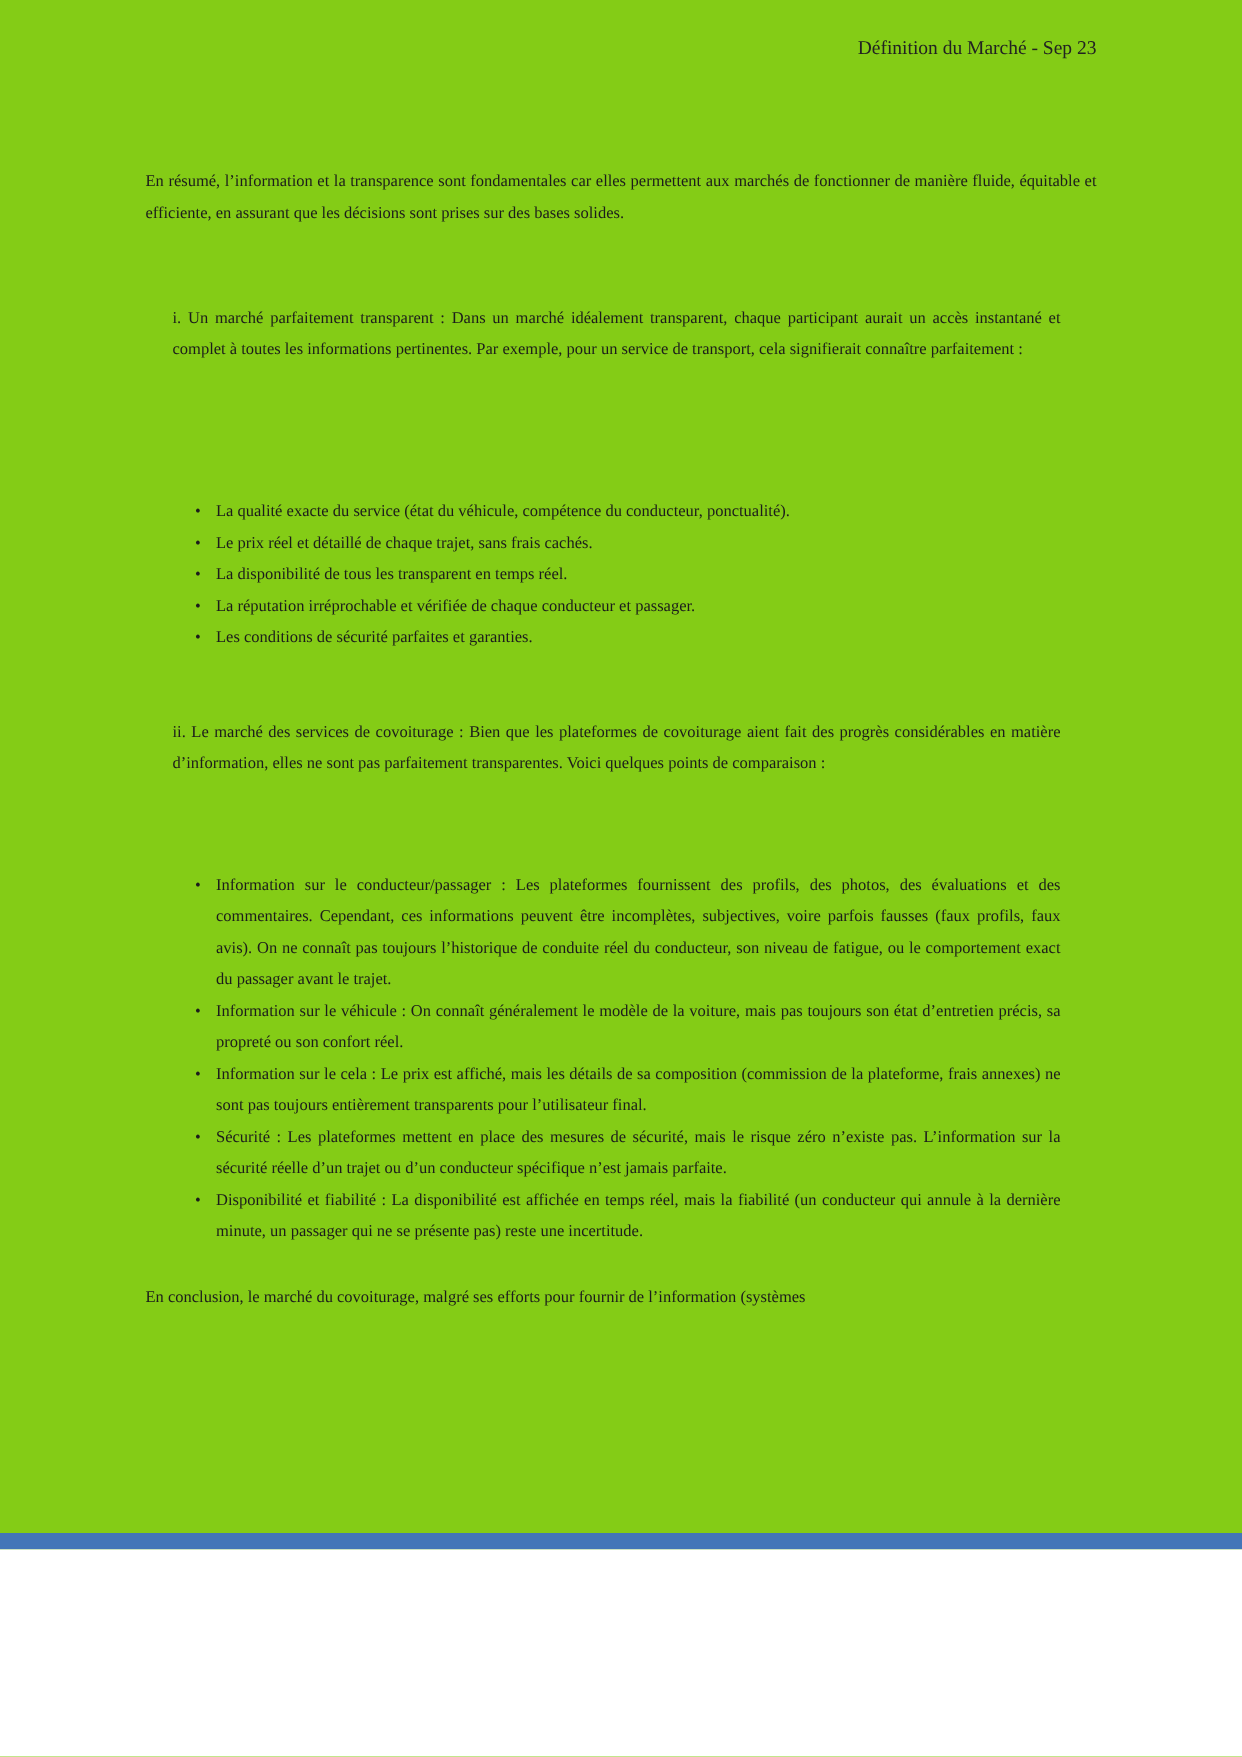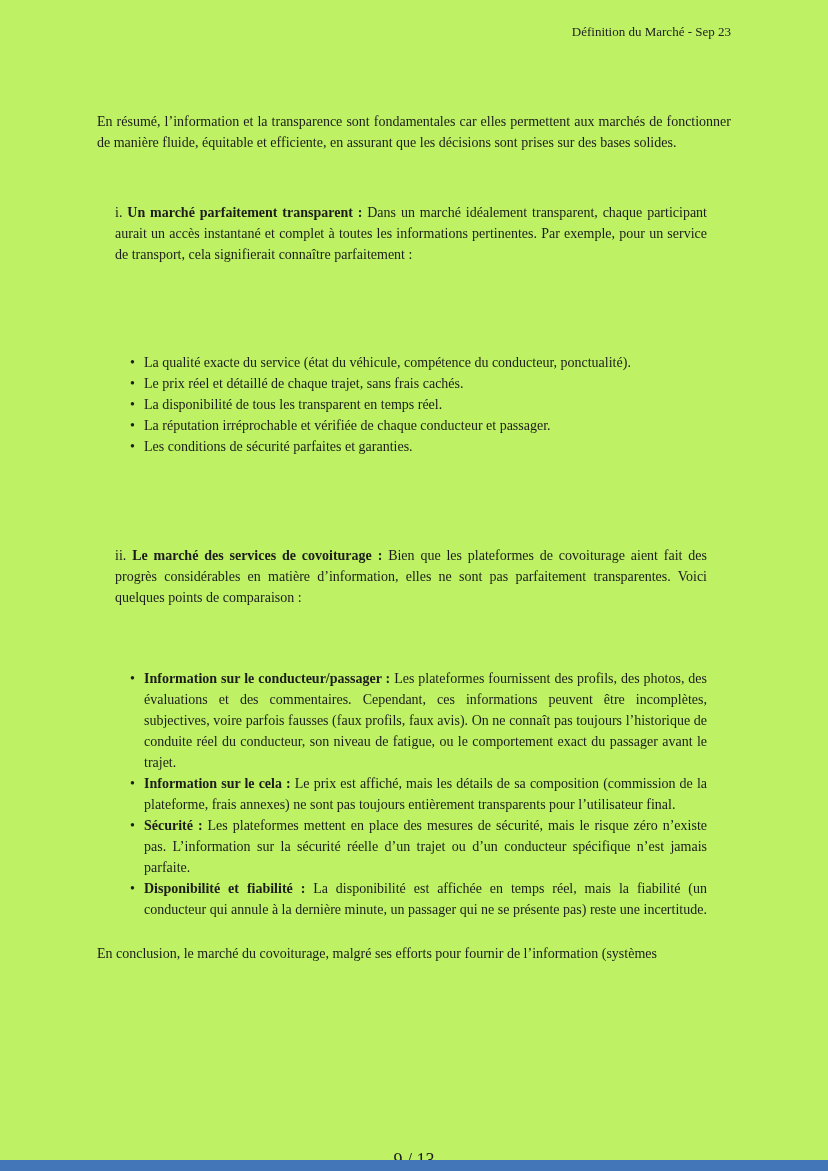--- a/index.html
+++ b/index.html
@@ -1,67 +1,67 @@
 <!DOCTYPE html>
 <html lang="fr"><head>
 <meta charset="utf-8">
 <style>
   * { box-sizing: border-box; }
   html, body { margin: 0; padding: 0; background: #ffffff; }
   .page {
     position: relative;
     width: 828px;
-    height: 1171px;
-    background: #bef264;
+    height: 1033px;
+    background: #84cc16;
     font-family: "Liberation Serif", "DejaVu Serif", serif;
     color: #1c1c1c;
     overflow: hidden;
   }
   .doc-header {
     position: absolute;
     top: 24px;
     right: 97px;
     font-size: 13px;
     color: #222222;
   }
   .content {
     position: absolute;
     top: 111px;
     left: 97px;
     width: 634px;
-    font-size: 14px;
+    font-size: 11px;
     line-height: 21px;
     text-align: justify;
     hyphens: auto;
   }
   .p { margin: 0 0 9px 0; }
   .section { margin: 0 24px 0 18px; }
   .section.first  { margin-top: 49px; }
-  .section.second { margin-top: 88px; }
+  .section.second { margin-top: 42px; }
   ul { list-style: none; margin: 0; padding: 0 24px 0 47px; }
   ul.simple { padding-right: 0; }
   ul.first  { margin-top: 87px; }
   ul.second { margin-top: 60px; }
   li { position: relative; margin: 0; }
   li::before { content: "\2022"; position: absolute; left: -14px; }
   .conclusion { margin: 23px 0 0 0; }
   .doc-footer {
     position: absolute;
     top: 1150px;
     left: 0; right: 0;
     text-align: center;
     font-size: 18px;
     color: #1c1c1c;
   }
   .bottom-bar {
     position: absolute;
     left: 0; right: 0; bottom: 0;
     height: 11px;
   }
-  b { font-weight: bold; }
+  b { font-weight: normal; }
 </style>
 </head>
 <body>
 
 <div class="page">
 
   <div class="doc-header">Définition du Marché - Sep 23</div>
 
   <div class="content">
 
@@ -75,20 +75,21 @@
       <li>Le prix réel et détaillé de chaque trajet, sans frais cachés.</li>
       <li>La disponibilité de tous les transparent en temps réel.</li>
       <li>La réputation irréprochable et vérifiée de chaque conducteur et passager.</li>
       <li>Les conditions de sécurité parfaites et garanties.</li>
     </ul>
 
     <div class="section second"><span>ii. </span><b>Le marché des services de covoiturage :</b><span> Bien que les plateformes de covoiturage aient fait des progrès considérables en matière d’information, elles ne sont pas parfaitement transparentes. Voici quelques points de comparaison :</span></div>
 
     <ul class="second">
       <li><b>Information sur le conducteur/passager :</b><span> Les plateformes fournissent des profils, des photos, des évaluations et des commentaires. Cependant, ces informations peuvent être incomplètes, subjectives, voire parfois fausses (faux profils, faux avis). On ne connaît pas toujours l’historique de conduite réel du conducteur, son niveau de fatigue, ou le comportement exact du passager avant le trajet.</span></li>
+      <li><b>Information sur le véhicule :</b><span> On connaît généralement le modèle de la voiture, mais pas toujours son état d’entretien précis, sa propreté ou son confort réel.</span></li>
       <li><b>Information sur le cela :</b><span> Le prix est affiché, mais les détails de sa composition (commission de la plateforme, frais annexes) ne sont pas toujours entièrement transparents pour l’utilisateur final.</span></li>
       <li><b>Sécurité :</b><span> Les plateformes mettent en place des mesures de sécurité, mais le risque zéro n’existe pas. L’information sur la sécurité réelle d’un trajet ou d’un conducteur spécifique n’est jamais parfaite.</span></li>
       <li><b>Disponibilité et fiabilité :</b><span> La disponibilité est affichée en temps réel, mais la fiabilité (un conducteur qui annule à la dernière minute, un passager qui ne se présente pas) reste une incertitude.</span></li>
     </ul>
 
     <p class="p conclusion">En conclusion, le marché du covoiturage, malgré ses efforts pour fournir de l’information (systèmes</p>
 
   </div>
 
   <div class="doc-footer">9 / 13</div>

